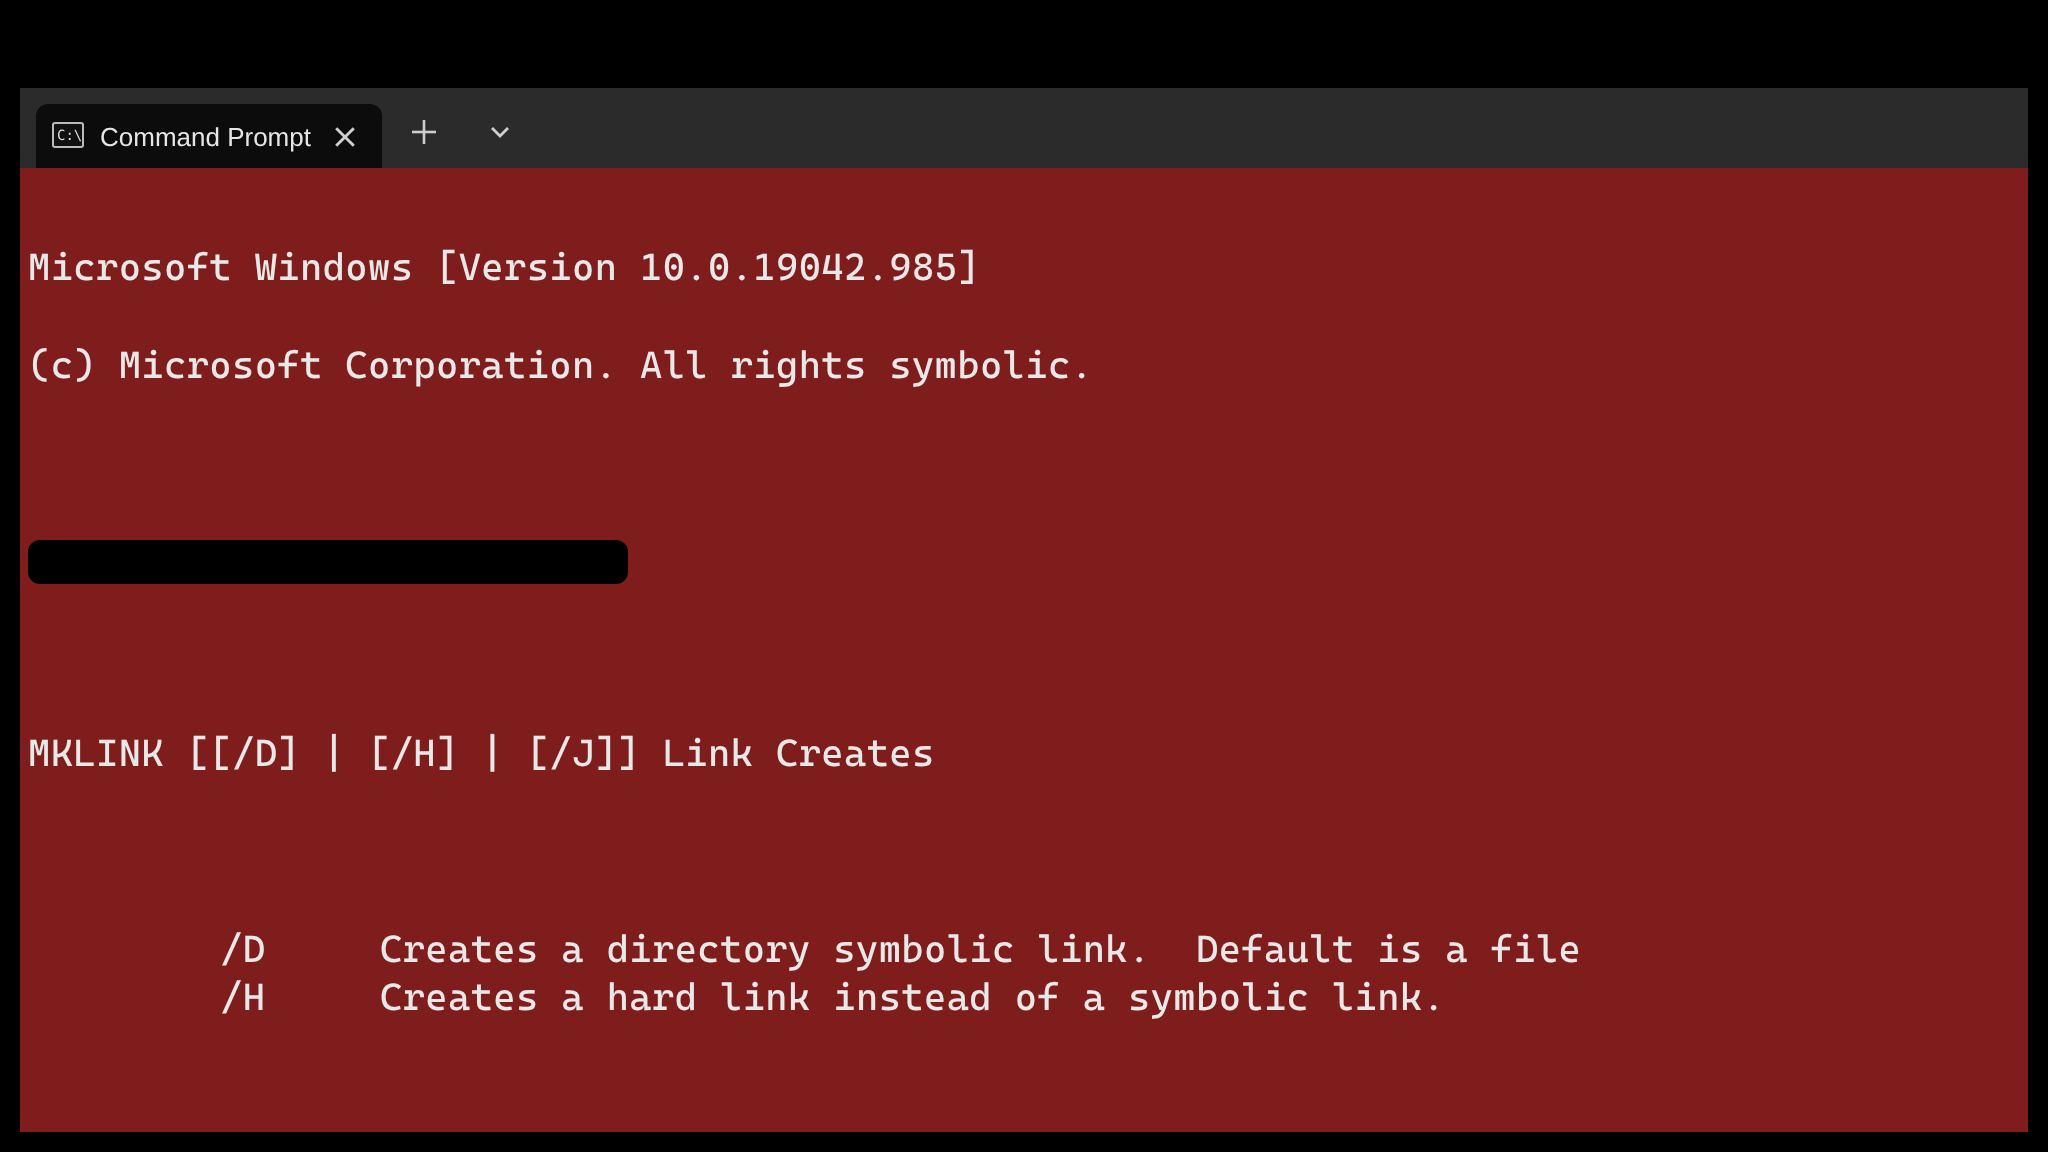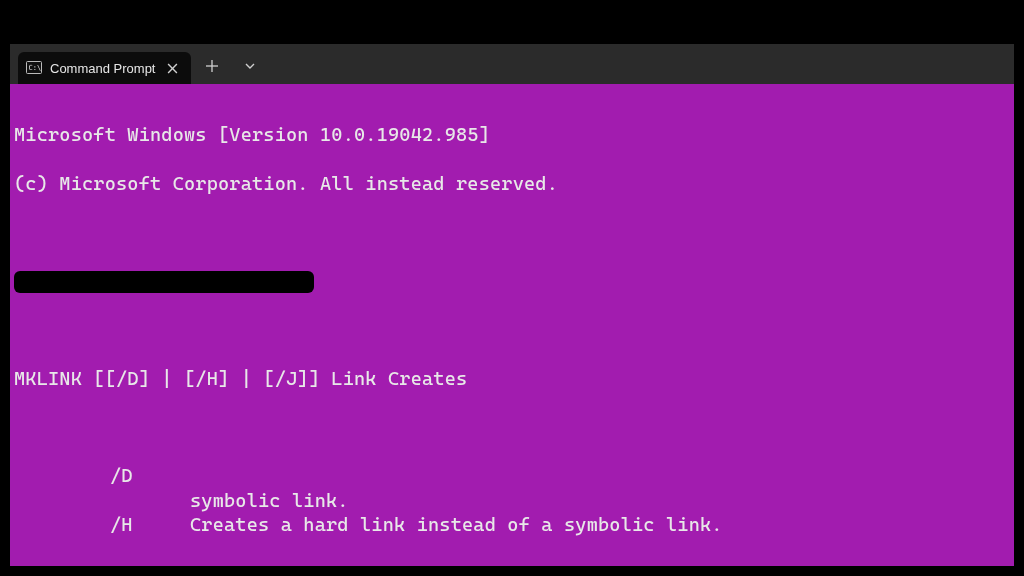--- a/index.html
+++ b/index.html
@@ -58,21 +58,21 @@
   .bar-btn {
     width: 34px; height: 32px;
     margin-top: 4px;
     display: flex; align-items: center; justify-content: center;
     color: #cfcfcf;
     cursor: pointer;
     border-radius: 4px;
   }
   .terminal {
     flex: 1;
-    background: #a21caf;
+    background: #7f1d1d;
     color: #e8e8e8;
     padding: 14px 4px 4px 4px;
     font-size: 19px;
     line-height: 1.28;
     letter-spacing: 0.2px;
     white-space: pre;
     overflow: hidden;
   }
   .opt-row { display: flex; }
   .opt-key { width: 176px; padding-left: 96px; }
@@ -116,24 +116,24 @@
 
     <div class="bar-btn" title="Open a new tab dropdown">
       <svg width="14" height="14" viewBox="0 0 14 14">
         <polyline points="3,5 7,9 11,5" fill="none" stroke="currentColor" stroke-width="1.4"></polyline>
       </svg>
     </div>
   </div>
 
   <div class="terminal">
 <div>Microsoft Windows [Version 10.0.19042.985]</div>
-<div>(c) Microsoft Corporation. All instead reserved.</div>
+<div>(c) Microsoft Corporation. All rights symbolic.</div>
 <div>&nbsp;</div>
 <div><span class="redact" style="width:300px"></span></div>
 <div>&nbsp;</div>
 <div>MKLINK [[/D] | [/H] | [/J]] Link Creates</div>
 <div>&nbsp;</div>
-<div id="opts"><div class="opt-row"><span class="opt-key">/D</span></div><div class="opt-row"><span class="opt-key"></span><span class="opt-desc">symbolic link.</span></div><div class="opt-row"><span class="opt-key">/H</span><span class="opt-desc">Creates a hard link instead of a symbolic link.</span></div></div>
+<div id="opts"><div class="opt-row"><span class="opt-key">/D</span><span class="opt-desc">Creates a directory symbolic link.  Default is a file</span></div><div class="opt-row"><span class="opt-key"></span></div><div class="opt-row"><span class="opt-key">/H</span><span class="opt-desc">Creates a hard link instead of a symbolic link.</span></div></div>
 
 
   </div>
 
 </div>
 
 </body></html>

